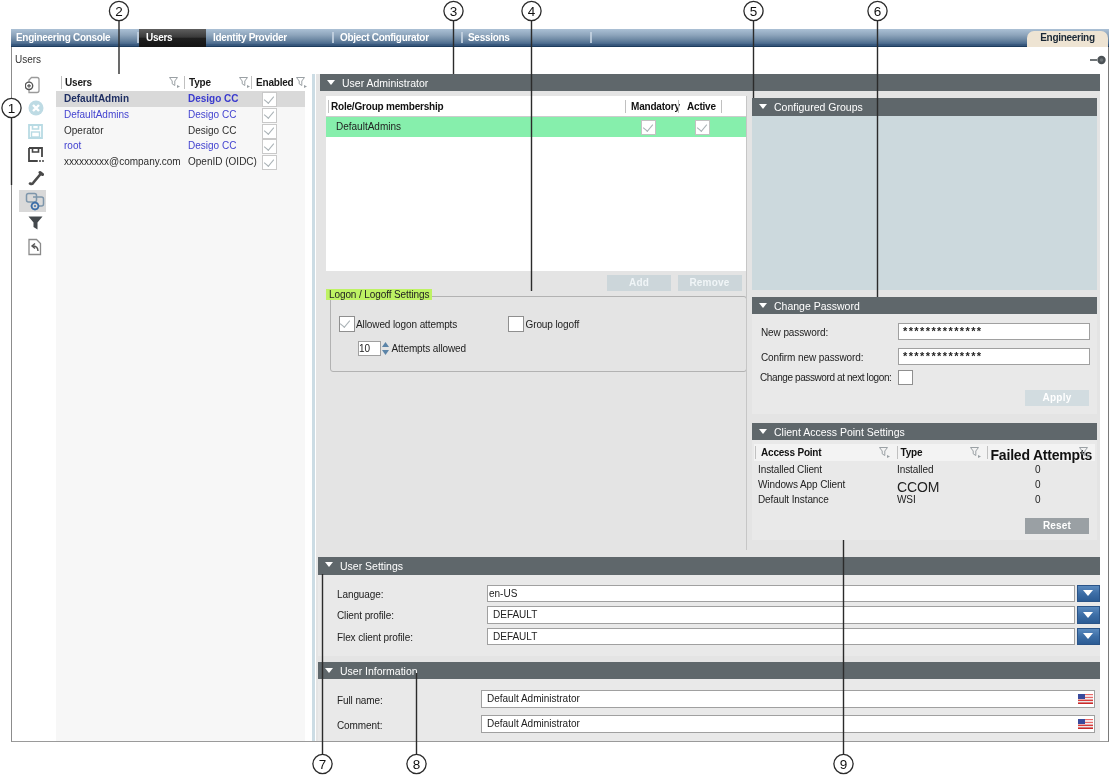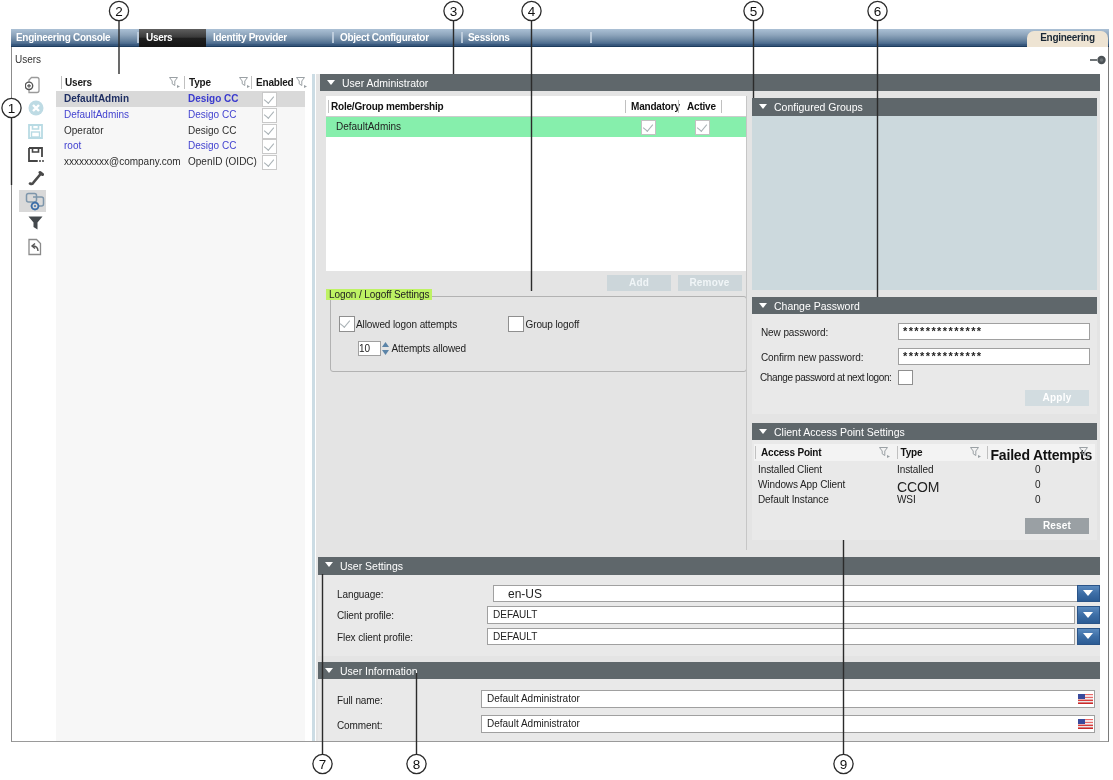--- a/index.html
+++ b/index.html
@@ -282,21 +282,21 @@
       <span class="lbl" style="left:283px;top:54px;font-size:10px;">0</span>
       <div class="btn" style="left:273px;top:78px;width:64px;height:16px;background:#9aa0a4;color:#fff;line-height:16px;">Reset</div>
     </div>
 
     <div class="sechead" style="left:2px;top:482.5px;width:782px;height:18px;">
       <div class="tri"></div>
         <div class="t">User Settings</div>
     </div>
     <div style="position:absolute;left:2px;top:500.5px;width:782px;height:81px;background:#e9e9e9;">
       <span class="lbl" style="left:19px;top:14px;">Language:</span>
-      <div class="input" style="left:169px;top:10px;width:588px;height:17.5px;line-height:16px;padding-left:14px;font-size:12px;margin-left:6px;">en-US</div>
+      <div class="input" style="left:169px;top:10px;width:588px;height:17.5px;line-height:16px;padding-left:1px;font-size:10px;">en-US</div>
       <div class="ddbtn" style="left:758.5px;top:10px;height:17.5px;"></div>
       <span class="lbl" style="left:19px;top:35.5px;">Client profile:</span>
       <div class="input" style="left:169px;top:31.5px;width:588px;height:17.5px;line-height:16px;padding-left:5px;font-size:10px;">DEFAULT</div>
       <div class="ddbtn" style="left:758.5px;top:31.5px;height:17.5px;"></div>
       <span class="lbl" style="left:19px;top:57px;">Flex client profile:</span>
       <div class="input" style="left:169px;top:53px;width:588px;height:17.5px;line-height:16px;padding-left:5px;font-size:10px;">DEFAULT</div>
       <div class="ddbtn" style="left:758.5px;top:53px;height:17.5px;"></div>
     </div>
 
     <div class="sechead" style="left:2px;top:588px;width:782px;height:17px;">

